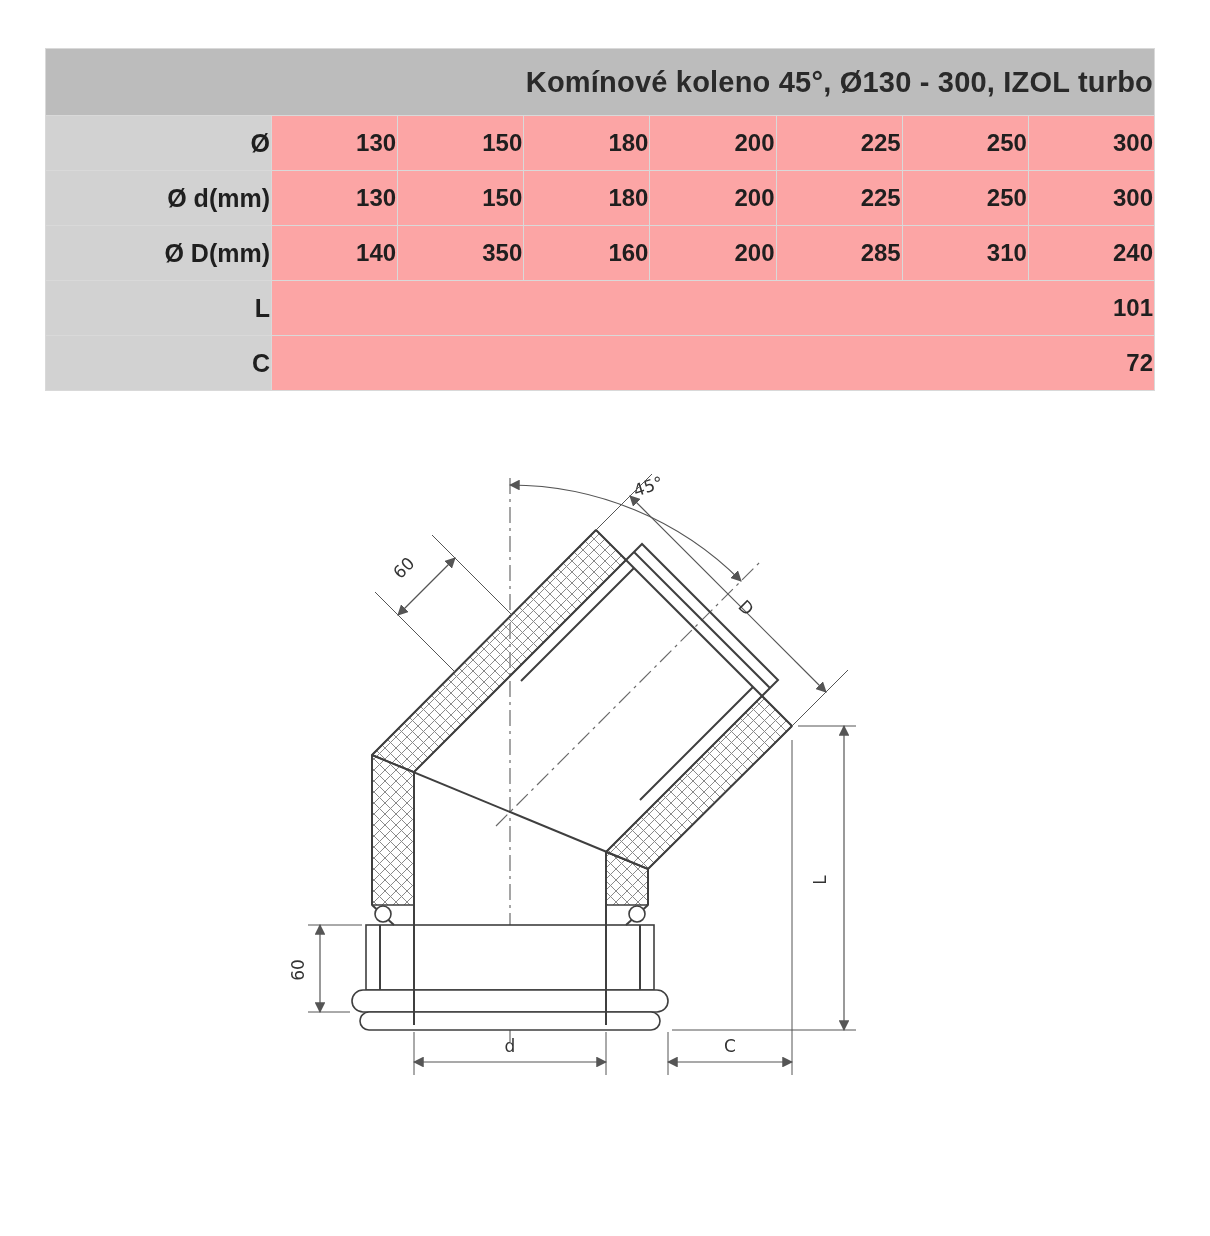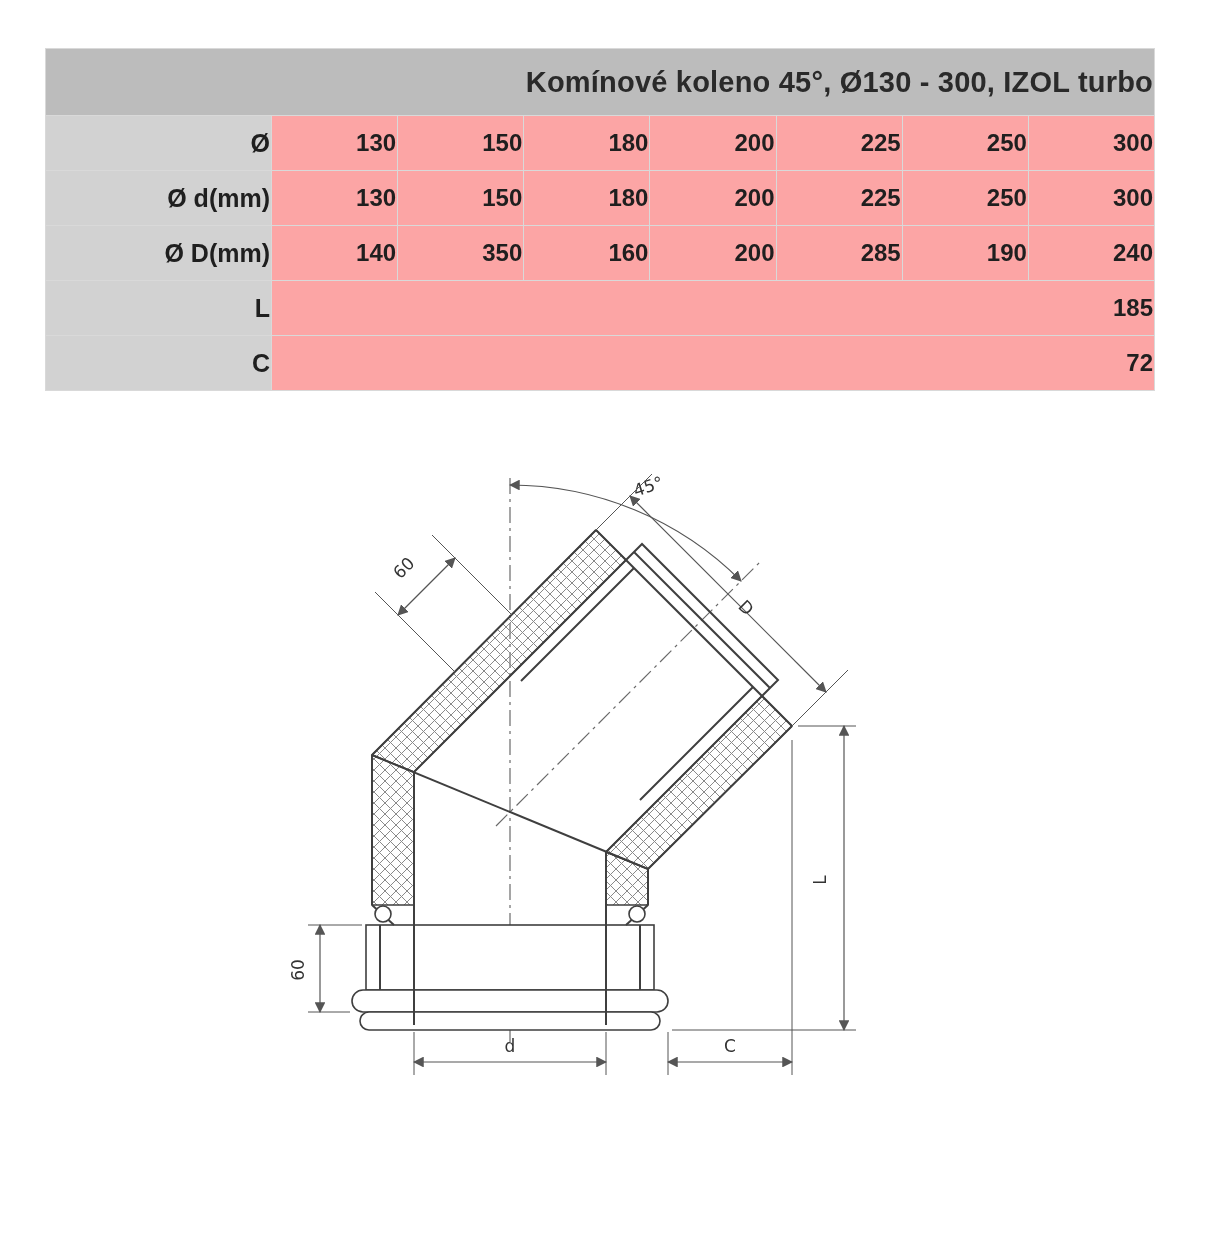--- a/index.html
+++ b/index.html
@@ -64,26 +64,26 @@
       <td class="val">250</td>
       <td class="val">300</td>
     </tr>
     <tr>
       <td class="row-label">Ø D(mm)</td>
       <td class="val">140</td>
       <td class="val">350</td>
       <td class="val">160</td>
       <td class="val">200</td>
       <td class="val">285</td>
-      <td class="val">190</td>
+      <td class="val">310</td>
       <td class="val">240</td>
     </tr>
     <tr>
       <td class="row-label">L</td>
-      <td class="val" colspan="7">185</td>
+      <td class="val" colspan="7">101</td>
     </tr>
     <tr>
       <td class="row-label">C</td>
       <td class="val" colspan="7">72</td>
     </tr>
   </tbody>
     </table>
 </div>
 
 <svg class="drawing" viewBox="0 440 1210 680" xmlns="http://www.w3.org/2000/svg">

